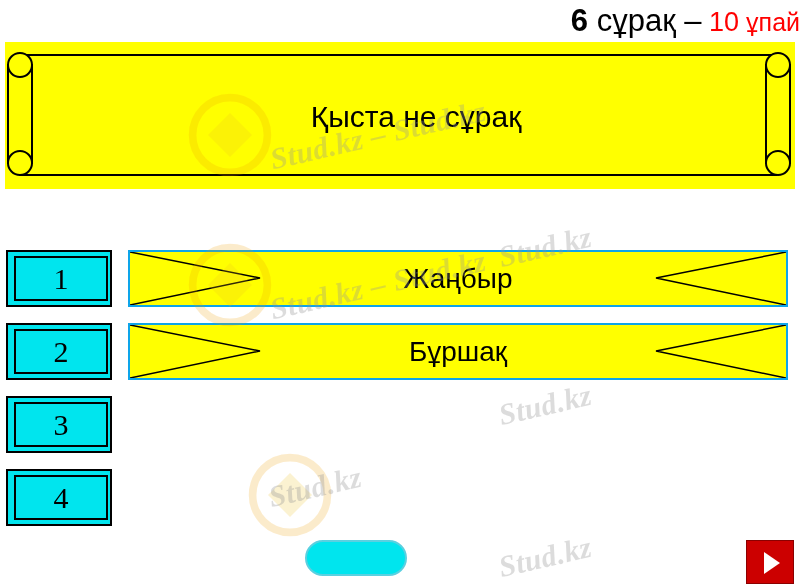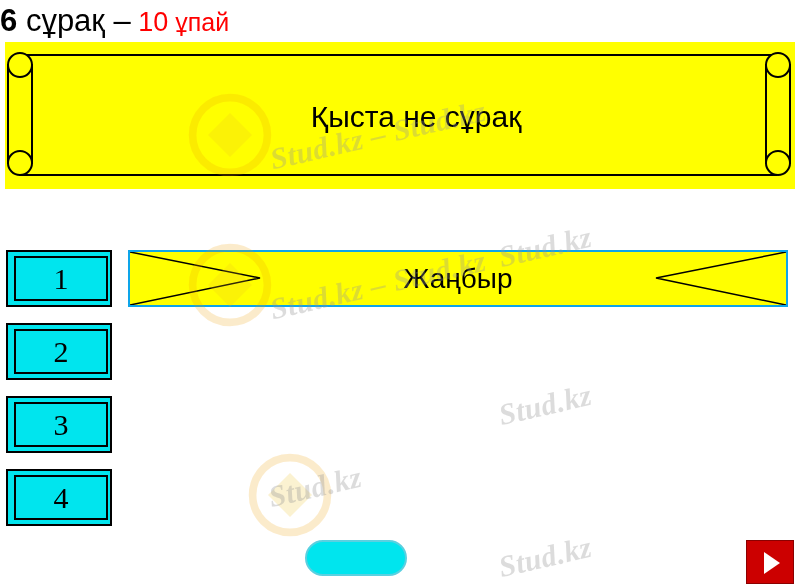--- a/index.html
+++ b/index.html
@@ -40,21 +40,21 @@
     opacity: 0.20;
   }
 
   
   .header {
     position: absolute;
     top: 0px;
     left: 0;
     width: 800px;
     height: 44px;
-    text-align: left;
+    text-align: right;
     z-index: 10;
   }
   .header-inner {
     display: inline-block;
     white-space: nowrap;
     line-height: 42px;
   }
   .q-num {
     font-size: 31px;
     font-weight: bold;
@@ -302,20 +302,27 @@
       </svg>
       <div class="ans-label">Жаңбыр</div>
     </div>
   </div>
 
   <div class="answer-row">
     <div class="num-box-outer">
       <div class="num-box-mid">
         <div class="num-box-label">2</div>
       </div>
+    </div>
+    <div class="ans-box">
+      <svg width="656" height="53" viewBox="0 0 656 53">
+        <polyline points="0,0 130,26 0,53" fill="none" stroke="#000" stroke-width="1.5"></polyline>
+        <polyline points="656,0 526,26 656,53" fill="none" stroke="#000" stroke-width="1.5"></polyline>
+      </svg>
+      <div class="ans-label">Бұршақ</div>
     </div>
   </div>
 
   <div class="answer-row">
     <div class="num-box-outer">
       <div class="num-box-mid">
         <div class="num-box-label">3</div>
       </div>
     </div>
   </div>

